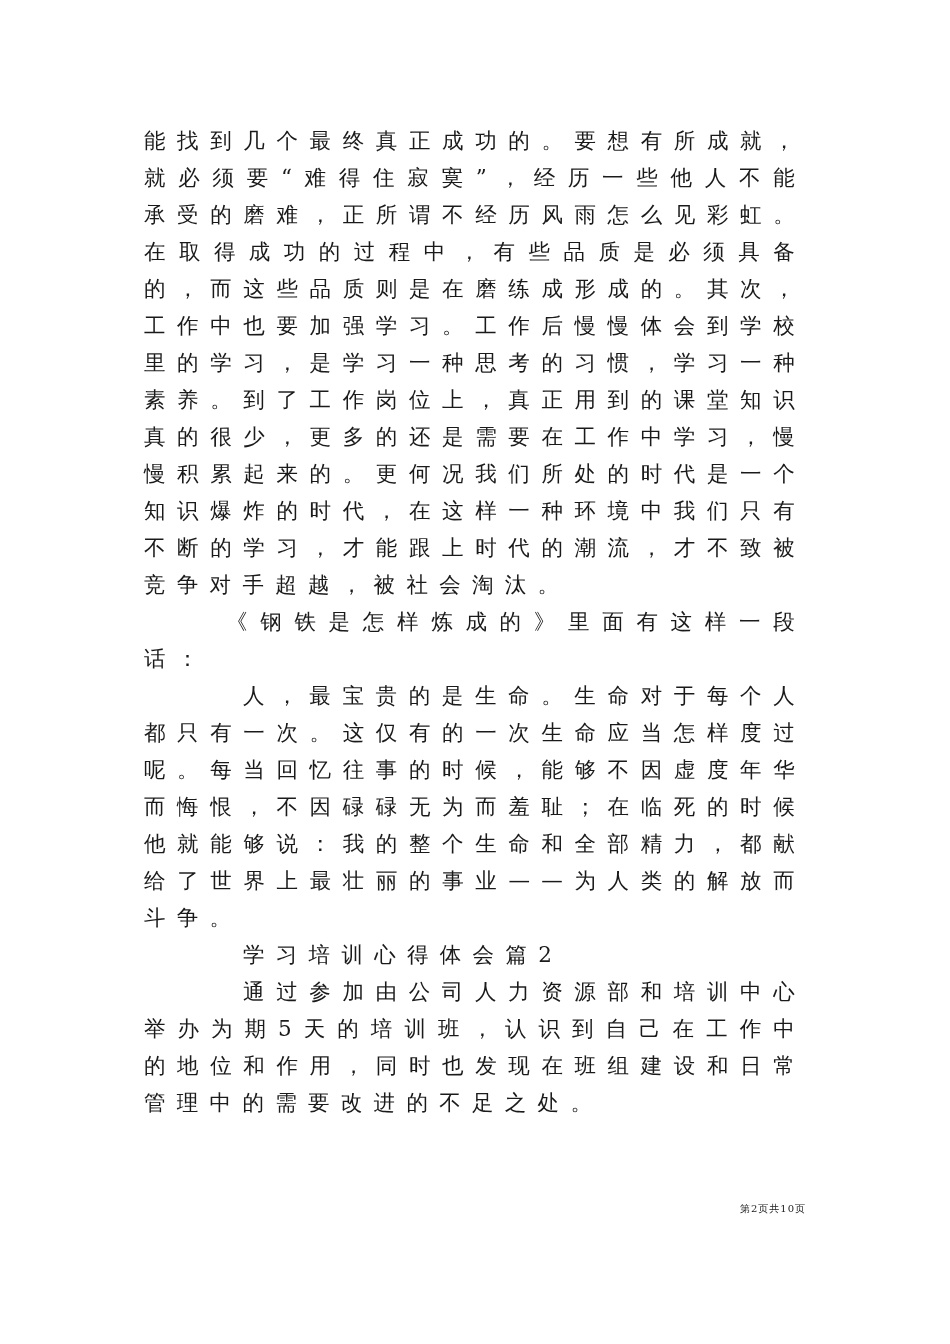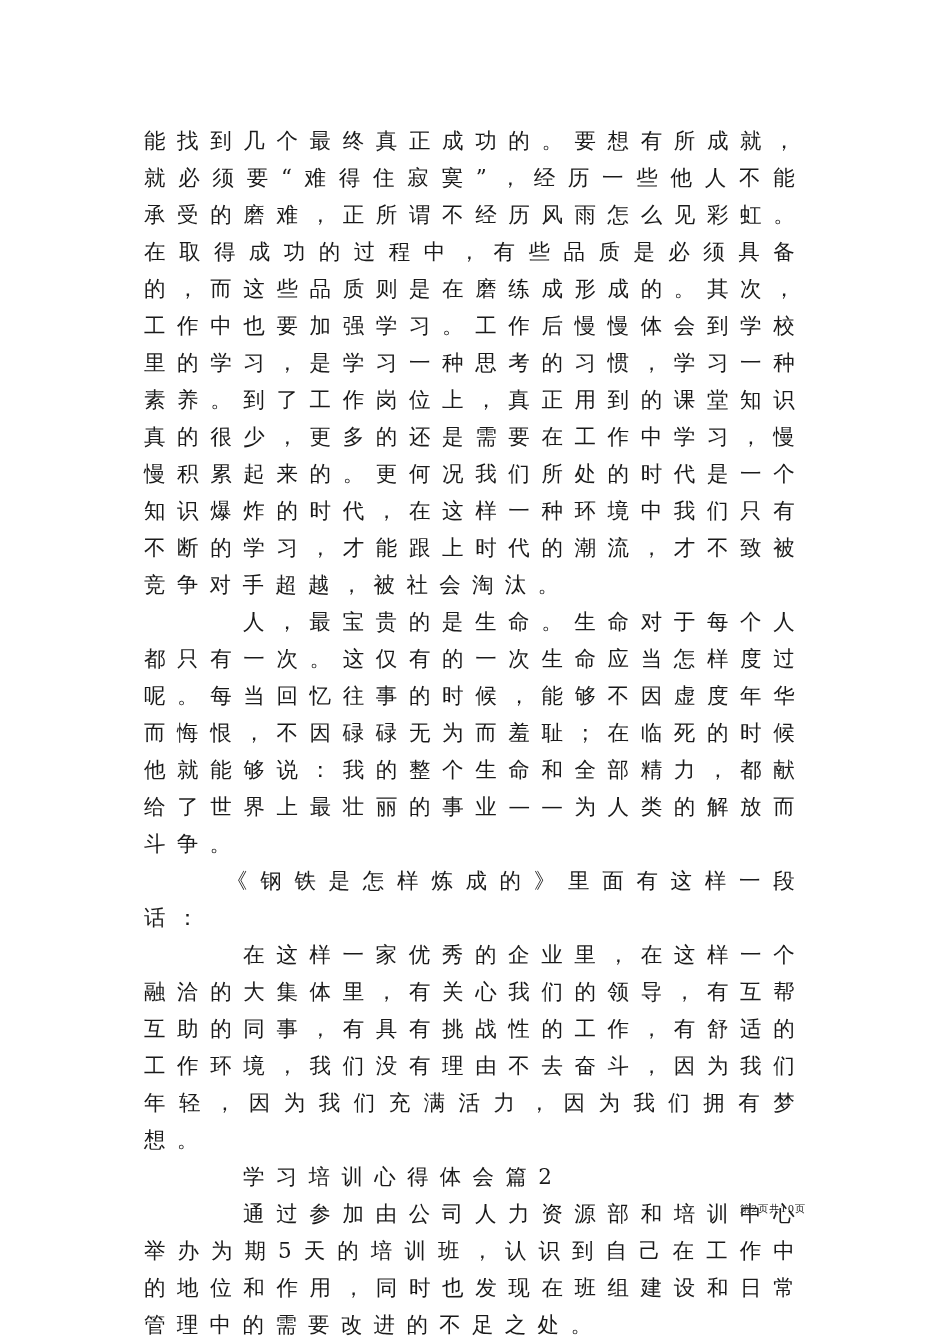--- a/index.html
+++ b/index.html
@@ -54,22 +54,21 @@
       color: #222;
       letter-spacing: 1px;
     }
   </style>
 </head>
 <body>
 
 <div class="page">
   <div class="body-text">
     <p class="para">能找到几个最终真正成功的。要想有所成就，就必须要“难得住寂寞”，经历一些他人不能承受的磨难，正所谓不经历风雨怎么见彩虹。在取得成功的过程中，有些品质是必须具备的，而这些品质则是在磨练成形成的。其次，工作中也要加强学习。工作后慢慢体会到学校里的学习，是学习一种思考的习惯，学习一种素养。到了工作岗位上，真正用到的课堂知识真的很少，更多的还是需要在工作中学习，慢慢积累起来的。更何况我们所处的时代是一个知识爆炸的时代，在这样一种环境中我们只有不断的学习，才能跟上时代的潮流，才不致被竞争对手超越，被社会淘汰。</p>
+    <p class="para indent-title">《钢铁是怎样炼成的》里面有这样一段话：</p>
     <p class="para indent">人，最宝贵的是生命。生命对于每个人都只有一次。这仅有的一次生命应当怎样度过呢。每当回忆往事的时候，能够不因虚度年华而悔恨，不因碌碌无为而羞耻；在临死的时候他就能够说：我的整个生命和全部精力，都献给了世界上最壮丽的事业——为人类的解放而斗争。</p>
-    <p class="para indent-title">《钢铁是怎样炼成的》里面有这样一段话：</p>
-    <p class="para indent">在这样一家优秀的企业里，在这样一个融洽的大集体里，有关心我们的领导，有互帮互助的同事，有具有挑战性的工作，有舒适的工作环境，我们没有理由不去奋斗，因为我们年轻，因为我们充满活力，因为我们拥有梦想。</p>
     <p class="para indent">学习培训心得体会篇2</p>
     <p class="para indent">通过参加由公司人力资源部和培训中心举办为期5天的培训班，认识到自己在工作中的地位和作用，同时也发现在班组建设和日常管理中的需要改进的不足之处。</p>
 
   </div>
 
   <div class="footer">第2页共10页</div>
 </div>
 
 </body></html>

